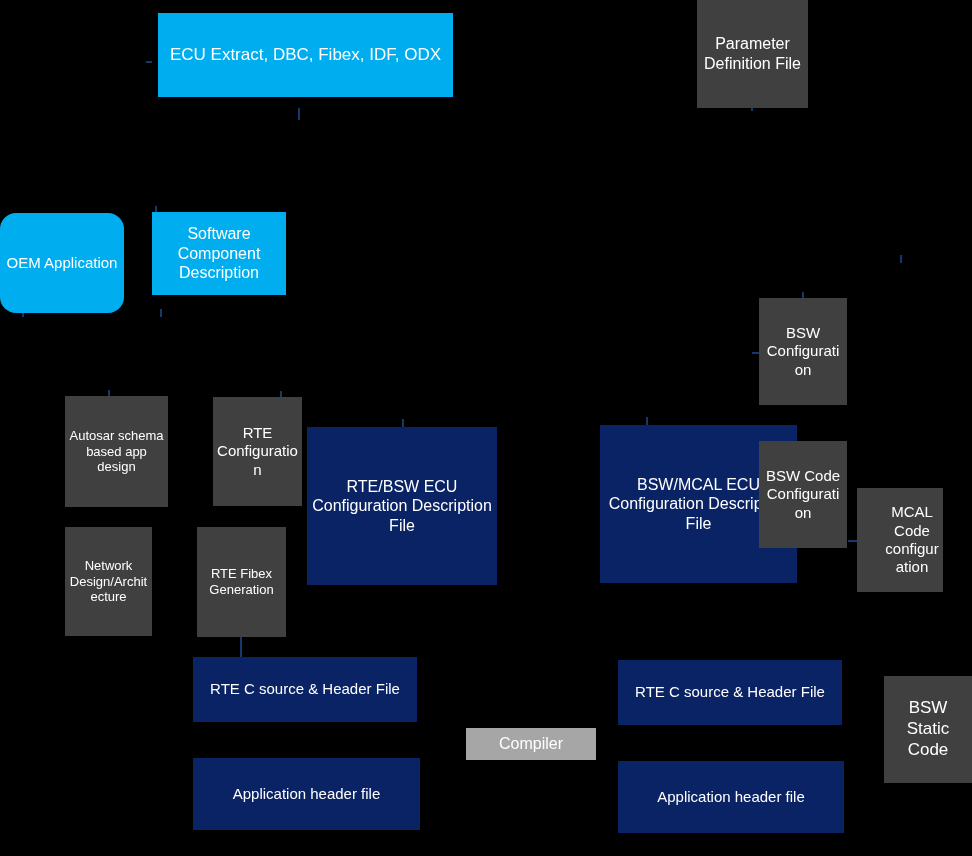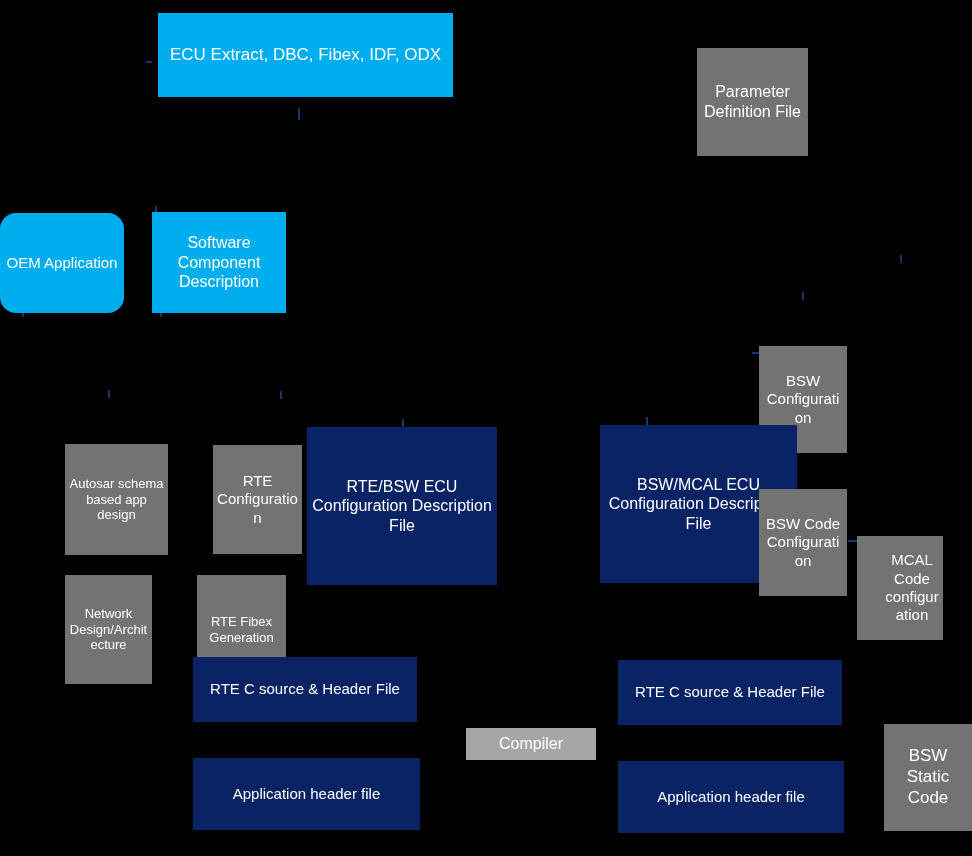--- a/index.html
+++ b/index.html
@@ -30,21 +30,21 @@
     padding: 2px 4px;
     word-wrap: break-word;
     overflow-wrap: break-word;
     hyphens: none;
   }
   .node span {
     display: block;
     width: 100%;
   }
   .fill-cyan  { background: #00AEEF; }
-  .fill-green { background: #737373; margin-top: 48px; }
+  .fill-green { background: #404040; }
   .fill-navy  { background: #0A2364; }
   .fill-gray  { background: #A6A6A6; }
 
   .t16 { font-size: 16px; }
   .t15 { font-size: 15px; }
   .t13 { font-size: 13px; }
   .t12 { font-size: 12px; }
   .t17 { font-size: 17px; }
 
   .connector {
@@ -77,21 +77,21 @@
     <div class="connector conn-h" style="left: 848px; top: 540px; width: 10px;"></div>
     <div class="node fill-cyan t17" style="left: 158px; top: 13px; width: 295px; height: 84px;">
       <span>ECU Extract, DBC, Fibex, IDF, ODX</span>
     </div>
     <div class="node fill-green t16" style="left: 697px; top: 0px; width: 111px; height: 108px;">
       <span>Parameter Definition File</span>
     </div>
     <div class="node fill-cyan t15" style="left: 0px; top: 213px; width: 124px; height: 100px; border-radius: 16px;">
       <span>OEM Application</span>
     </div>
-    <div class="node fill-cyan t16" style="left: 152px; top: 212px; width: 134px; height: 101px;">
+    <div class="node fill-cyan t16" style="left: 152px; top: 212px; width: 134px; height: 83px;">
       <span>Software Component Description</span>
     </div>
     <div class="node fill-green t15" style="left: 759px; top: 298px; width: 88px; height: 107px;">
       <span>BSW Configuration</span>
     </div>
     <div class="node fill-green t13" style="left: 65px; top: 396px; width: 103px; height: 111px;">
       <span>Autosar schema based app design</span>
     </div>
     <div class="node fill-green t15" style="left: 213px; top: 397px; width: 89px; height: 109px;">
       <span>RTE Configuration</span>

